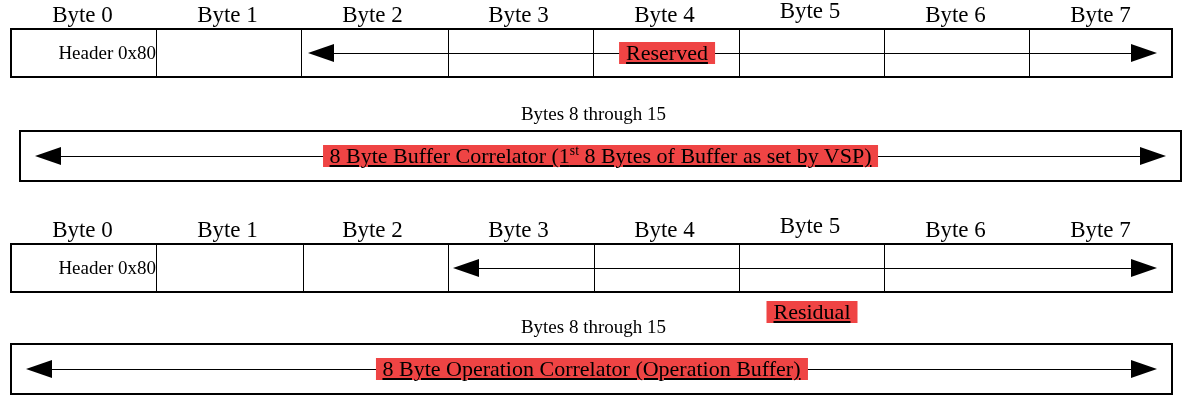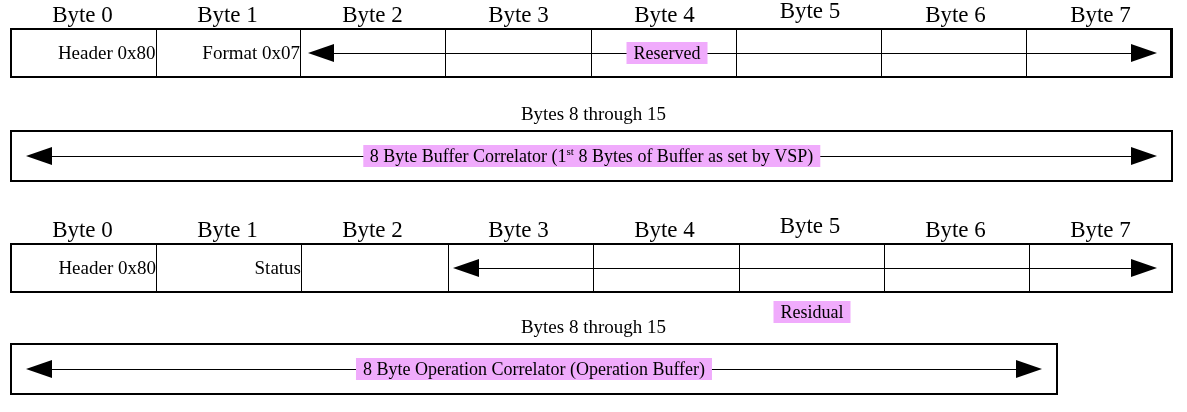--- a/index.html
+++ b/index.html
@@ -95,25 +95,26 @@
     border-top: 9px solid transparent;
     border-bottom: 9px solid transparent;
     border-left: 26px solid #000000;
   }
 
   
   .arrow-label {
     position: absolute;
     top: 50%;
     transform: translate(-50%, -50%);
-    background: #f0abfc;
+    background: #ef4444;
     padding: 0 7px;
-    font-size: 18px;
+    font-size: 22px;
     line-height: 22px;
     white-space: nowrap;
+    text-decoration: underline;
   }
   .arrow-label sup {
     font-size: 0.62em;
     vertical-align: super;
     line-height: 0;
   }
 
   
   .cell-text {
     font-size: 19px;
@@ -131,41 +132,38 @@
   <div class="byte-label" style="left:445px; top:4px; width:147px;">Byte 3</div>
   <div class="byte-label" style="left:592px; top:4px; width:145px;">Byte 4</div>
   <div class="byte-label" style="left:737px; top:0px; width:146px;">Byte 5</div>
   <div class="byte-label" style="left:883px; top:4px; width:145px;">Byte 6</div>
   <div class="byte-label" style="left:1028px; top:4px; width:145px;">Byte 7</div>
 
   <div class="byte-table" style="left:10px; top:28px; width:1163px; height:50px;">
     <div class="byte-cell" style="width:145px;">
       <span class="cell-text">Header 0x80</span>
     </div>
-    <div class="byte-cell" style="width:145px;">
-      <span class="cell-text">Format 0x07</span>
-    </div>
     <div class="byte-cell blank" style="width:145px;"></div>
     <div class="byte-cell blank" style="width:147px;"></div>
     <div class="byte-cell blank" style="width:145px;"></div>
     <div class="byte-cell blank" style="width:146px;"></div>
     <div class="byte-cell blank" style="width:145px;"></div>
     <div class="byte-cell blank" style="width:145px;"></div>
 
     <div class="span-arrow">
       <div class="rule" style="left:308px; right:32px;"></div>
       <div class="arrow-head left" style="left:296px;"></div>
       <div class="arrow-head right" style="right:14px;"></div>
       <div class="arrow-label" style="left:655px;">Reserved</div>
     </div>
   </div>
 
   <div class="caption" style="left:0px; top:103px; width:1187px;">Bytes 8 through 15</div>
 
-  <div class="wide-box" style="left:10px; top:130px; width:1163px; height:52px;">
+  <div class="wide-box" style="left:19px; top:130px; width:1163px; height:52px;">
     <div class="span-arrow">
       <div class="rule" style="left:32px; right:32px;"></div>
       <div class="arrow-head left" style="left:14px;"></div>
       <div class="arrow-head right" style="right:14px;"></div>
       <div class="arrow-label" style="left:50%;">
         <span>8 Byte Buffer Correlator (1</span><sup>st</sup><span> 8 Bytes of Buffer as set by VSP)</span>
       </div>
     </div>
   </div>
 
@@ -175,40 +173,37 @@
   <div class="byte-label" style="left:445px; top:219px; width:147px;">Byte 3</div>
   <div class="byte-label" style="left:592px; top:219px; width:145px;">Byte 4</div>
   <div class="byte-label" style="left:737px; top:215px; width:146px;">Byte 5</div>
   <div class="byte-label" style="left:883px; top:219px; width:145px;">Byte 6</div>
   <div class="byte-label" style="left:1028px; top:219px; width:145px;">Byte 7</div>
 
   <div class="byte-table" style="left:10px; top:243px; width:1163px; height:50px;">
     <div class="byte-cell" style="width:145px;">
       <span class="cell-text">Header 0x80</span>
     </div>
-    <div class="byte-cell" style="width:145px;">
-      <span class="cell-text">Status</span>
-    </div>
     <div class="byte-cell blank" style="width:147px;"></div>
     <div class="byte-cell blank" style="width:145px;"></div>
     <div class="byte-cell blank" style="width:146px;"></div>
     <div class="byte-cell blank" style="width:145px;"></div>
     <div class="byte-cell blank" style="width:145px;"></div>
 
     <div class="span-arrow">
       <div class="rule" style="left:453px; right:32px;"></div>
       <div class="arrow-head left" style="left:441px;"></div>
       <div class="arrow-head right" style="right:14px;"></div>
       <div class="arrow-label" style="left:800px;margin-top:44px;">Residual</div>
     </div>
   </div>
 
   <div class="caption" style="left:0px; top:316px; width:1187px;">Bytes 8 through 15</div>
 
-  <div class="wide-box" style="left:10px; top:343px; width:1048px; height:52px;">
+  <div class="wide-box" style="left:10px; top:343px; width:1163px; height:52px;">
     <div class="span-arrow">
       <div class="rule" style="left:32px; right:32px;"></div>
       <div class="arrow-head left" style="left:14px;"></div>
       <div class="arrow-head right" style="right:14px;"></div>
       <div class="arrow-label" style="left:50%;">8 Byte Operation Correlator (Operation Buffer)</div>
     </div>
   </div>
 
 </div>
 

